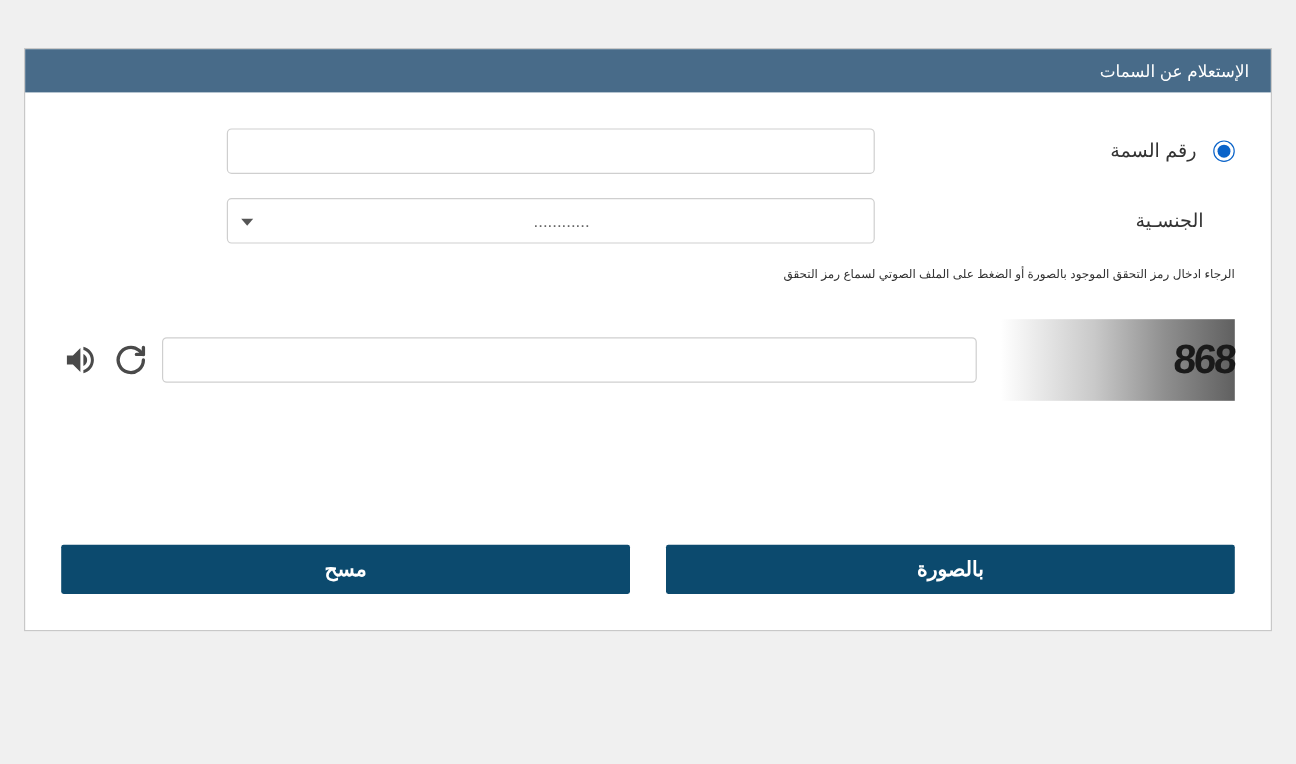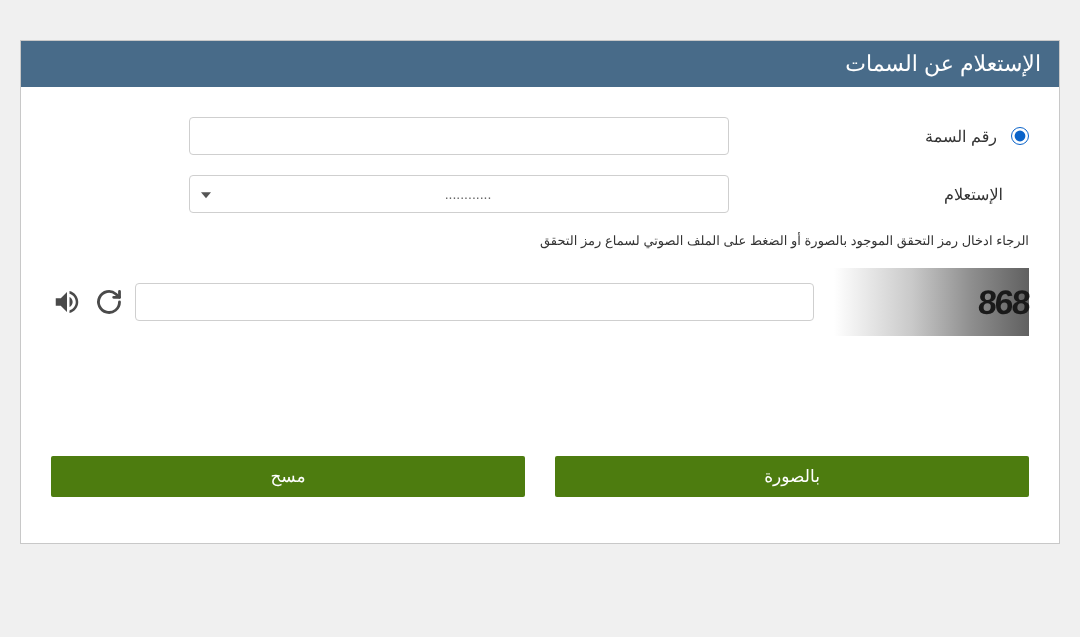--- a/index.html
+++ b/index.html
@@ -12,25 +12,25 @@
     .panel {
       background: #fff;
       border: 1px solid #c8c8c8;
       max-width: 1040px;
       margin: 0 auto;
     }
     .panel-header {
       background: #486b89;
       color: #fff;
       padding: 10px 18px;
-      font-size: 22px;
+      font-size: 14px;
       font-weight: 500;
     }
     .panel-body {
-      padding: 30px 30px 36px 30px;
+      padding: 30px 30px 20px 30px;
     }
     .form-row {
       display: flex;
       align-items: center;
       margin-bottom: 20px;
       gap: 20px;
     }
     .label-col {
       width: 280px;
       flex-shrink: 0;
@@ -82,23 +82,23 @@
       pointer-events: none;
     }
     input[type="radio"] {
       width: 18px;
       height: 18px;
       accent-color: #0a63c9;
       margin-left: 6px;
     }
     .captcha-instr {
       color: #333;
-      font-size: 13px;
+      font-size: 10px;
       margin-top: 6px;
-      margin-bottom: 20px;
+      margin-bottom: 31px;
     }
     .captcha-row {
       display: flex;
       align-items: center;
       gap: 20px;
     }
     .captcha-img-box {
       width: 195px;
       height: 68px;
       background: linear-gradient(90deg, #ffffff 0%, #c9c9c9 40%, #8f8f8f 70%, #606060 100%);
@@ -142,28 +142,29 @@
       background: transparent;
     }
     .buttons-row {
       display: flex;
       gap: 30px;
       margin-top: 120px;
       padding-bottom: 10px;
     }
     .btn {
       flex: 1;
-      background: #4d7c0f;
+      background: #0c4a6e;
       color: #fff;
       border: none;
       padding: 10px 0;
       font-size: 17px;
       cursor: pointer;
       font-family: inherit;
       border-radius: 2px;
+      font-weight: bold;
     }
   </style>
 </head>
 <body>
 
 <div class="panel">
   <div class="panel-header">الإستعلام عن السمات</div>
   <div class="panel-body">
 
     <div class="form-row">
@@ -172,21 +173,21 @@
         <span>رقم السمة</span>
       </div>
       <div class="input-col">
         <input type="text" value="" style="">
       </div>
     </div>
 
 
     <div class="form-row">
       <div class="label-col">
-        <span style="margin-right:26px">الإستعلام</span>
+        <span style="margin-right:26px">الجنسـية</span>
       </div>
       <div class="input-col">
         <div class="select-wrap">
           <select>
             <option>............</option>
           </select>
         </div>
       </div>
     </div>
 

